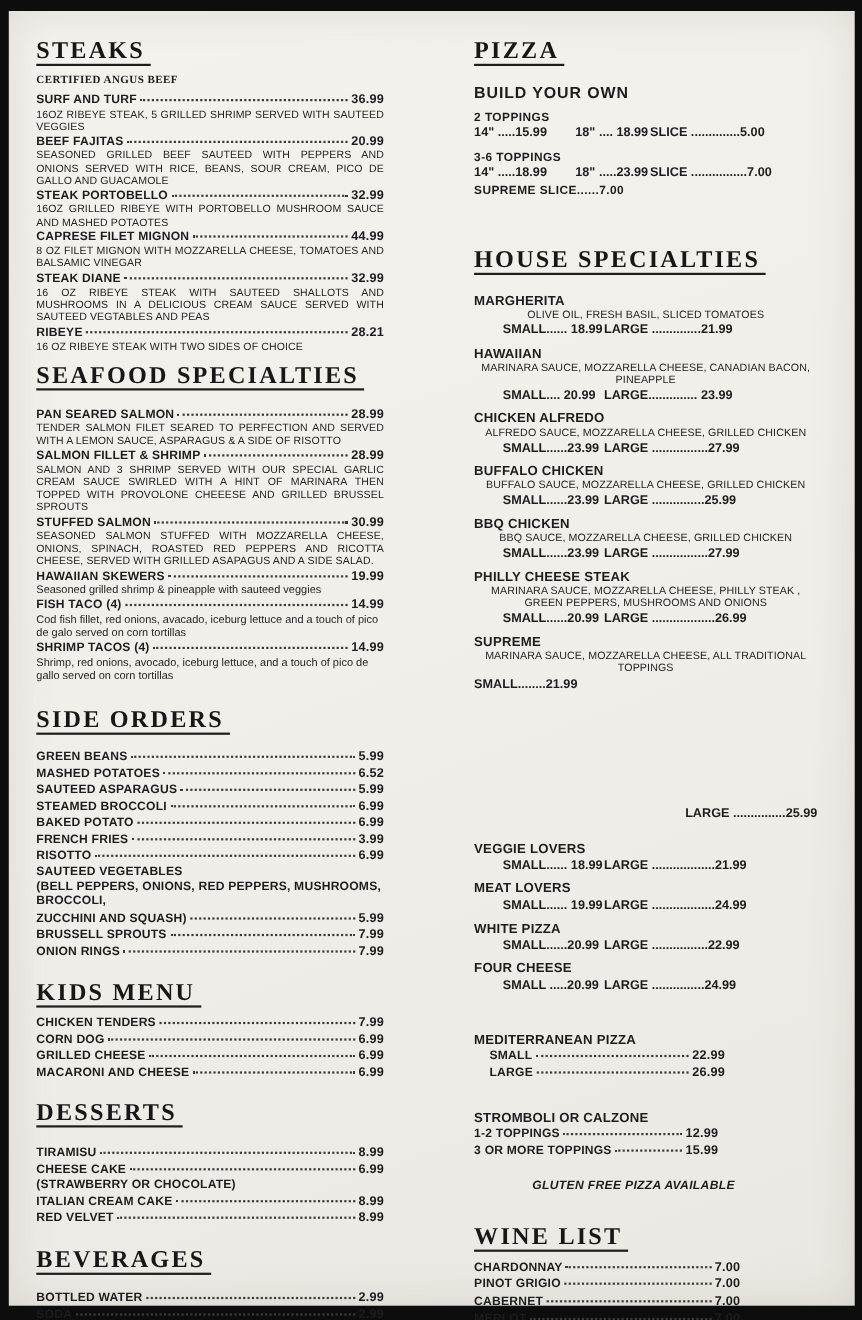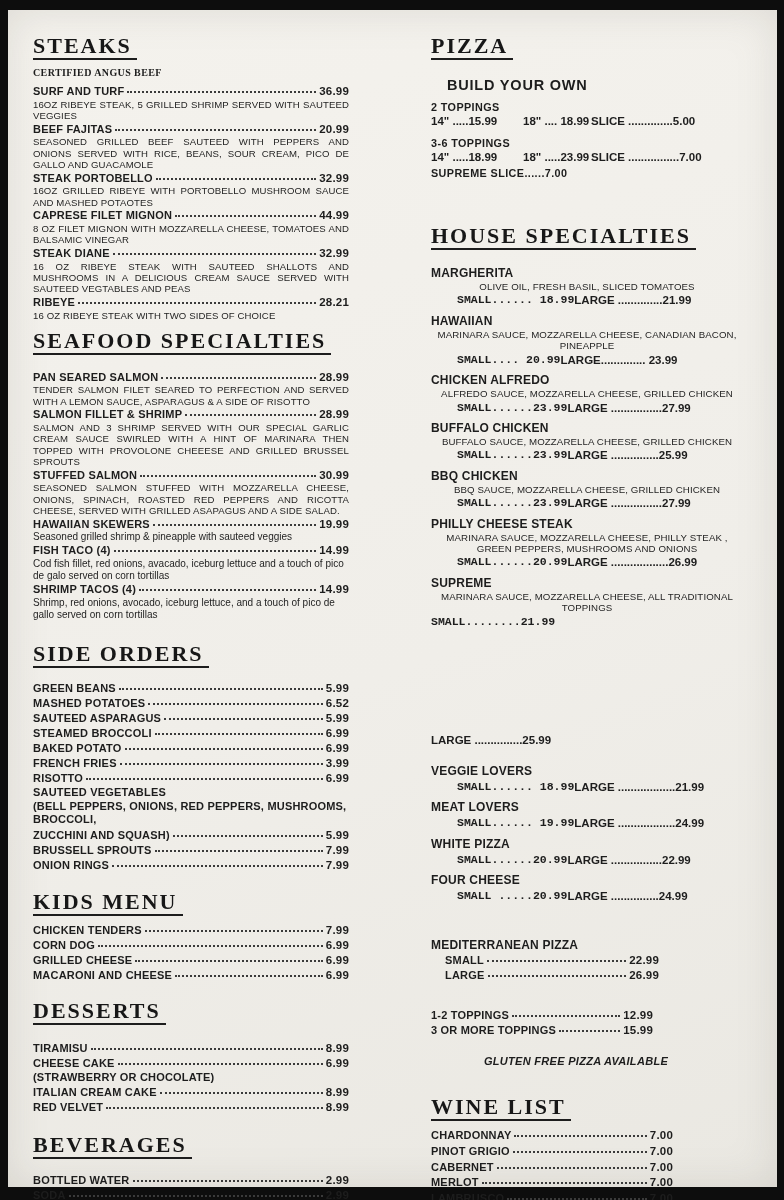--- a/index.html
+++ b/index.html
@@ -41,26 +41,26 @@
   #sec-wine{margin-top:28px;display:block;}
 
   .note{font-size:10px;font-weight:bold;letter-spacing:.4px;margin:1px 0 7px 0;font-family:Liberation Serif, serif;}
   .row{display:flex;align-items:baseline;font-weight:bold;font-size:11px;line-height:1.18;margin-top:1.5px;letter-spacing:.2px;}
   .row .nm{white-space:nowrap;}
   .row .dots{flex:1 1 auto;border-bottom:2px dotted #3a3a3a;margin:0 3px;transform:translateY(-2px);}
   .row .pr{white-space:nowrap;font-size:11.5px;}
   .desc{font-size:9.6px;line-height:1.18;text-align:justify;letter-spacing:.1px;color:#242424;margin-bottom:1px;}
   .descm{font-size:10px;line-height:1.18;color:#242424;margin-bottom:1px;}
   .plain{font-weight:bold;font-size:11px;line-height:1.25;letter-spacing:.2px;}
-  .sub{font-weight:bold;font-size:14.5px;letter-spacing:.8px;margin:11px 0 7px 16px;}
+  .sub{font-weight:bold;font-size:14.5px;letter-spacing:.8px;margin:11px 0 7px 0;}
   .sc{font-weight:bold;font-size:10.8px;letter-spacing:.4px;line-height:1.3;}
   .cols3{display:grid;grid-template-columns:92px 68px auto;font-weight:bold;font-size:11.5px;line-height:1.25;}
   .sizes{display:flex;font-weight:bold;font-size:11.5px;padding-left:26px;line-height:1.25;margin:1px 0 5px 0;}
-  .sizes .s{flex:0 0 92px;white-space:nowrap;font-family:Liberation Mono, monospace;}
-  .sizes .l{white-space:nowrap;}
+  .sizes .s{flex:0 0 92px;white-space:nowrap;}
+  .sizes .l{white-space:nowrap;text-align:right;}
   .sizes.flush{padding-left:0;flex-direction:column;}
   .sizes.flush .s{flex:0 0 118px;}
   .pitem{font-weight:bold;font-size:12px;letter-spacing:.2px;margin-top:6px;line-height:1.25;}
   .gap{height:12px;}
   .centerbi{font-weight:bold;font-style:italic;font-size:11px;text-align:center;width:290px;letter-spacing:.3px;}
 
   
   #sec-pizza .sc{margin-top:2px;}
   #sec-house .desc{font-size:9.7px;text-align:center;}
   #sec-mediterranean .row{width:228px;padding-left:14px;box-sizing:border-box;}
@@ -373,20 +373,21 @@
             <span class="dots"></span>
             <span class="pr">22.99</span>
           </div>
           <div class="row">
             <span class="nm">LARGE</span>
             <span class="dots"></span>
             <span class="pr">26.99</span>
           </div>
         </section>
         <section class="menu-section" id="sec-stromboli">
+          <div class="pitem">STROMBOLI OR CALZONE</div>
           <div class="row">
             <span class="nm">1-2 TOPPINGS</span>
             <span class="dots"></span>
             <span class="pr">12.99</span>
           </div>
           <div class="row">
             <span class="nm">3 OR MORE TOPPINGS</span>
             <span class="dots"></span>
             <span class="pr">15.99</span>
           </div>

